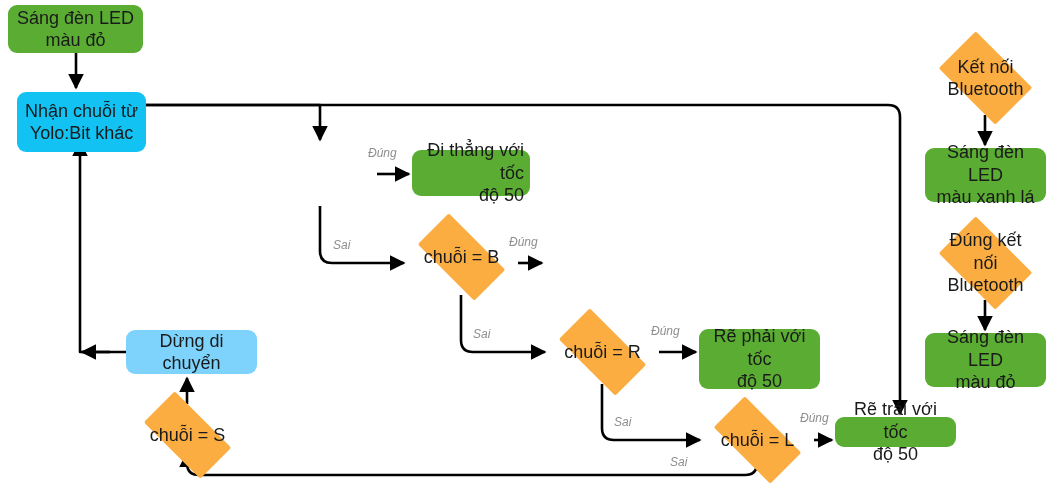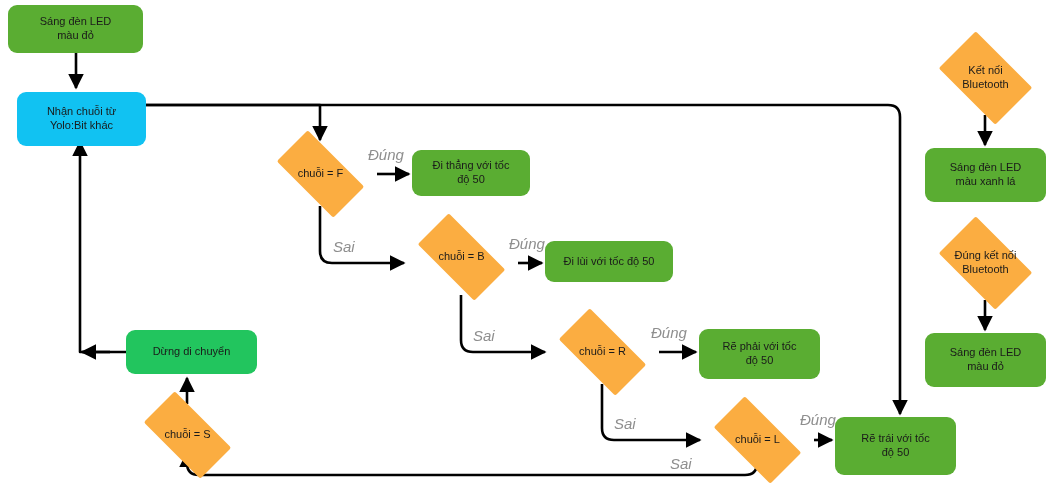--- a/index.html
+++ b/index.html
@@ -26,56 +26,56 @@
     pointer-events: none;
   }
   .node {
     position: absolute;
     box-sizing: border-box;
     display: flex;
     align-items: center;
     justify-content: center;
     text-align: center;
     color: #1a1a1a;
-    font-size: 11px;
+    font-size: 18px;
     line-height: 1.25;
     z-index: 2;
   }
   .node .lbl {
     display: block;
     white-space: pre-line;
     padding: 0 6px;
   }
   .proc {
     border-radius: 9px;
   }
   .proc.green { background: #5aad32; }
   .proc.cyan  { background: #11c2f2; }
-  .proc.red   { background: #22c55e; }
+  .proc.red   { background: #7dd3fc; }
   .decision {
     background: transparent;
   }
   .decision .dia {
     position: absolute;
     left: 0; top: 0;
     width: 100%; height: 100%;
     background: #fbad41;
     transform: rotate(45deg) scale(0.707);
     transform-origin: center center;
     border-radius: 3px;
     z-index: -1;
   }
   .decision .lbl {
     position: relative;
     z-index: 1;
   }
   .edge-label {
     position: absolute;
     font-family: "Liberation Sans", sans-serif;
-    font-size: 15px;
+    font-size: 12px;
     font-style: italic;
     color: #8e8e8e;
     white-space: nowrap;
     z-index: 3;
   }
 </style>
 </head>
 <body>
 
 <div id="canvas">
@@ -119,60 +119,53 @@
 
       <path d="M 985,300 L 985,330" marker-end="url(#arrow)"></path>
     </g>
   </svg>
 
   <div class="node proc green" style="left:8px; top:5px; width:135px; height:48px;">
     <span class="lbl">Sáng đèn LED
 màu đỏ</span>
   </div>
 
-  <div class="node proc cyan" style="left:17px; top:92px; width:129px; height:54px;">
+  <div class="node proc cyan" style="left:17px; top:92px; width:129px; height:60px;">
     <span class="lbl">Nhận chuỗi từ
 Yolo:Bit khác</span>
   </div>
 
-  <div class="node decision" style="left:264px; top:143px; width:113px; height:62px;">
-    <span class="dia"></span>
-    <span class="lbl">chuỗi = F</span>
-  </div>
-
-  <div class="node proc green" style="left:412px; top:150px; width:118px; height:46px;">
+
+  <div class="node proc green" style="left:412px; top:150px; width:118px; height:46px;text-align:right;">
     <span class="lbl">Đi thẳng với tốc
 độ 50</span>
   </div>
 
   <div class="node decision" style="left:405px; top:226px; width:113px; height:62px;">
     <span class="dia"></span>
     <span class="lbl">chuỗi = B</span>
   </div>
 
-  <div class="node proc green" style="left:545px; top:241px; width:128px; height:41px;">
-    <span class="lbl">Đi lùi với tốc độ 50</span>
-  </div>
 
   <div class="node decision" style="left:546px; top:321px; width:113px; height:62px;align-items:center;">
     <span class="dia"></span>
     <span class="lbl">chuỗi = R</span>
   </div>
 
-  <div class="node proc green" style="left:699px; top:329px; width:121px; height:50px;">
+  <div class="node proc green" style="left:699px; top:329px; width:121px; height:60px;">
     <span class="lbl">Rẽ phải với tốc
 độ 50</span>
   </div>
 
   <div class="node decision" style="left:701px; top:409px; width:113px; height:62px;">
     <span class="dia"></span>
     <span class="lbl">chuỗi = L</span>
   </div>
 
-  <div class="node proc green" style="left:835px; top:417px; width:121px; height:58px;text-align:center;">
+  <div class="node proc green" style="left:835px; top:417px; width:121px; height:30px;text-align:center;">
     <span class="lbl">Rẽ trái với tốc
 độ 50</span>
   </div>
 
   <div class="node decision" style="left:131px; top:404px; width:113px; height:62px;align-items:center;">
     <span class="dia"></span>
     <span class="lbl">chuỗi = S</span>
   </div>
 
   <div class="node proc red" style="left:126px; top:330px; width:131px; height:44px;">

